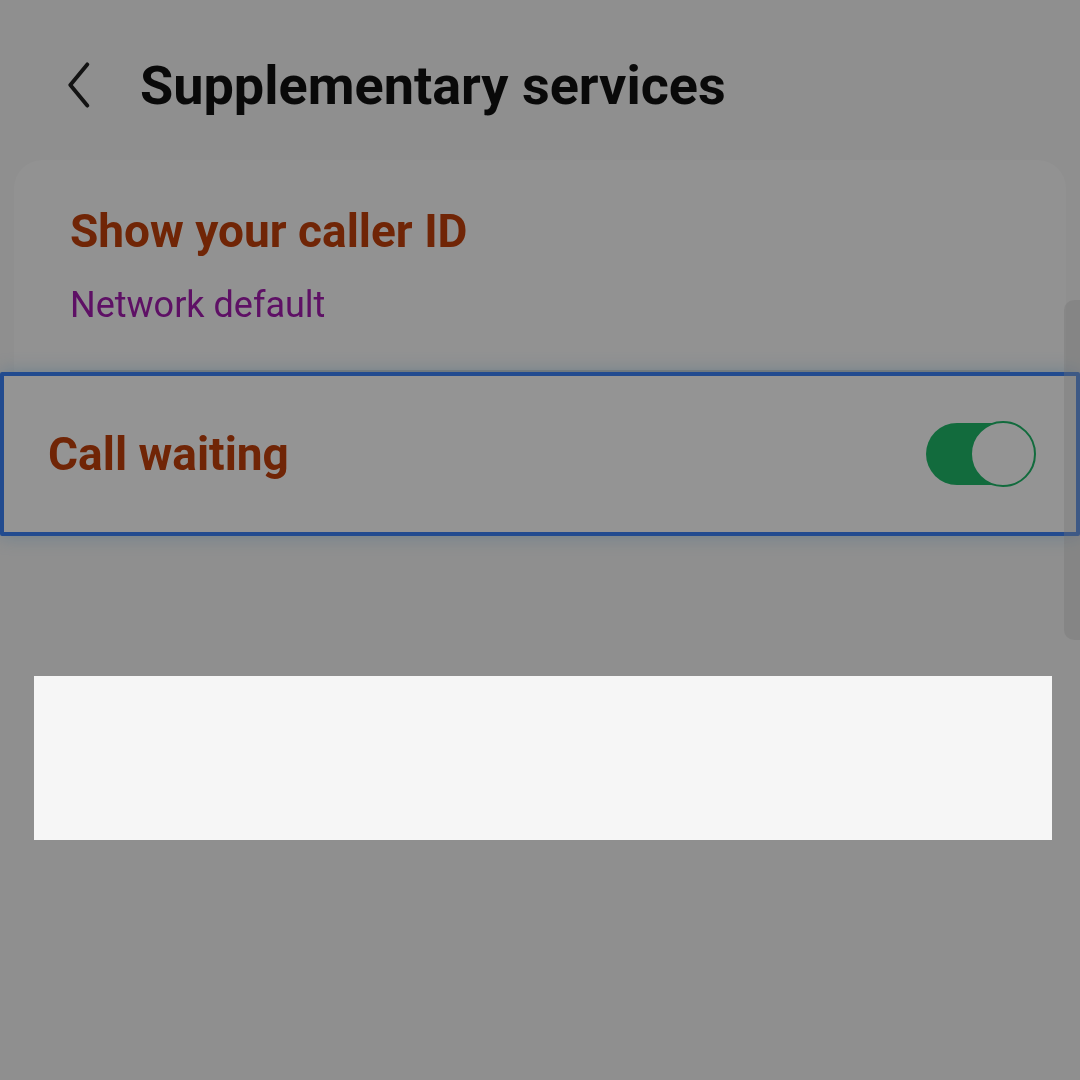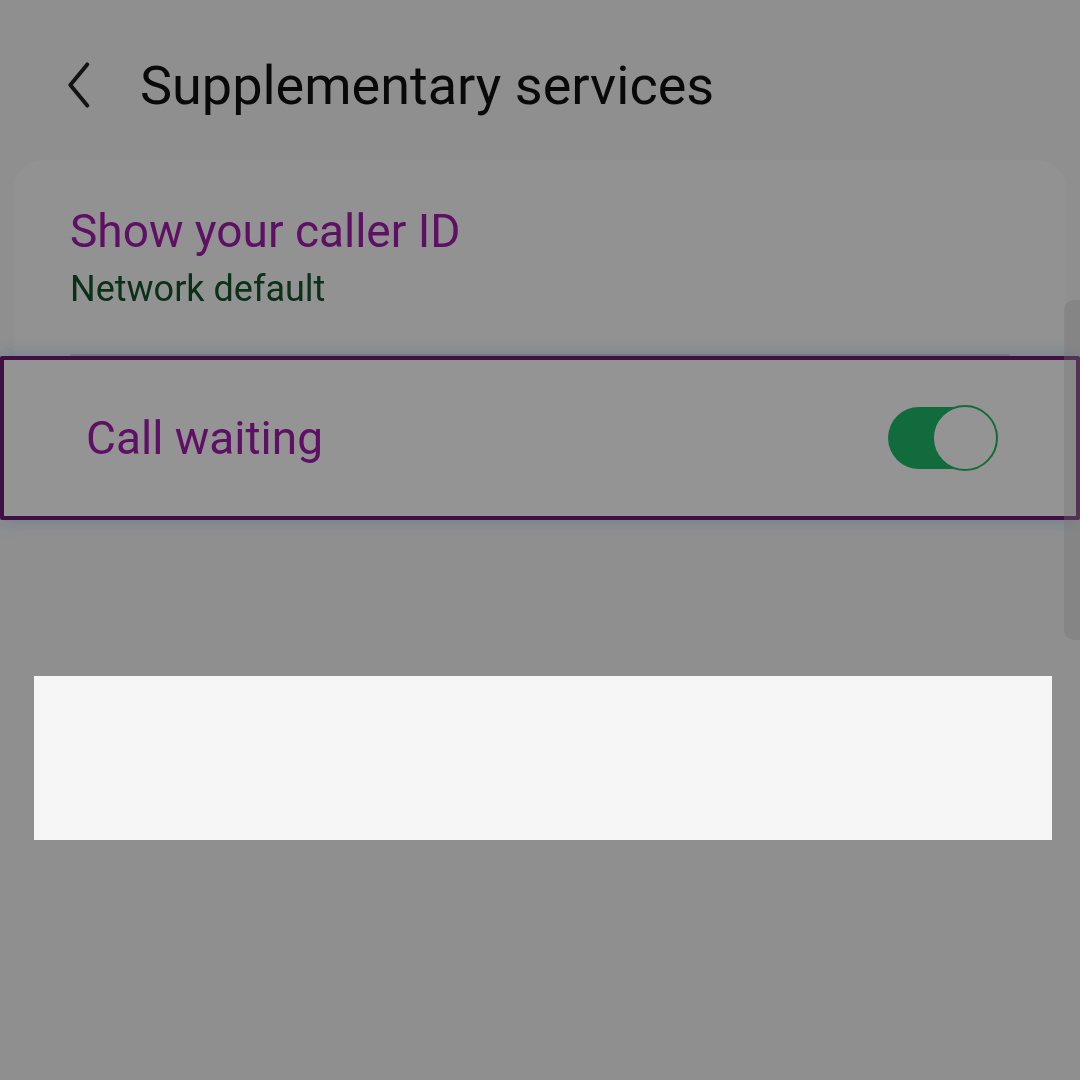--- a/index.html
+++ b/index.html
@@ -26,21 +26,21 @@
   .back-icon {
     width: 40px;
     height: 40px;
     display: flex;
     align-items: center;
     justify-content: center;
   }
   .back-icon svg { width: 30px; height: 46px; }
   .page-title {
     font-size: 54px;
-    font-weight: 400;
+    font-weight: 700;
     color: #111;
   }
   .card {
     margin: 0 14px;
     background: #fbfbfb;
     border-radius: 28px;
     padding: 0;
   }
   .list-item {
     display: flex;
@@ -50,41 +50,41 @@
     min-height: 158px;
     position: relative;
   }
   .list-item .text-block {
     display: flex;
     flex-direction: column;
     gap: 4px;
   }
   .item-title {
     font-size: 46px;
-    color: #a21caf;
-    font-weight: 400;
+    color: #c2410c;
+    font-weight: 700;
     text-align: right;
   }
   .item-subtitle {
     font-size: 36px;
-    color: #14532d;
+    color: #a21caf;
     font-weight: 400;
-    margin-top: 6px;
+    margin-top: 22px;
   }
   .divider {
     height: 1px;
     background: #d9d9d9;
     margin: 0 56px;
   }
   .highlighted {
     background: #ffffff;
-    border: 4px solid #701a75;
+    border: 4px solid #3b82f6;
     border-radius: 2px;
     margin: 0 -14px;
-    padding: 46px 82px;
+    padding: 46px 44px;
     min-height: 164px;
     box-shadow: 0 0 18px rgba(111,185,230,0.45);
   }
   .toggle {
     width: 106px;
     height: 62px;
     background: #1fb96a;
     border-radius: 40px;
     position: relative;
     flex: 0 0 auto;

